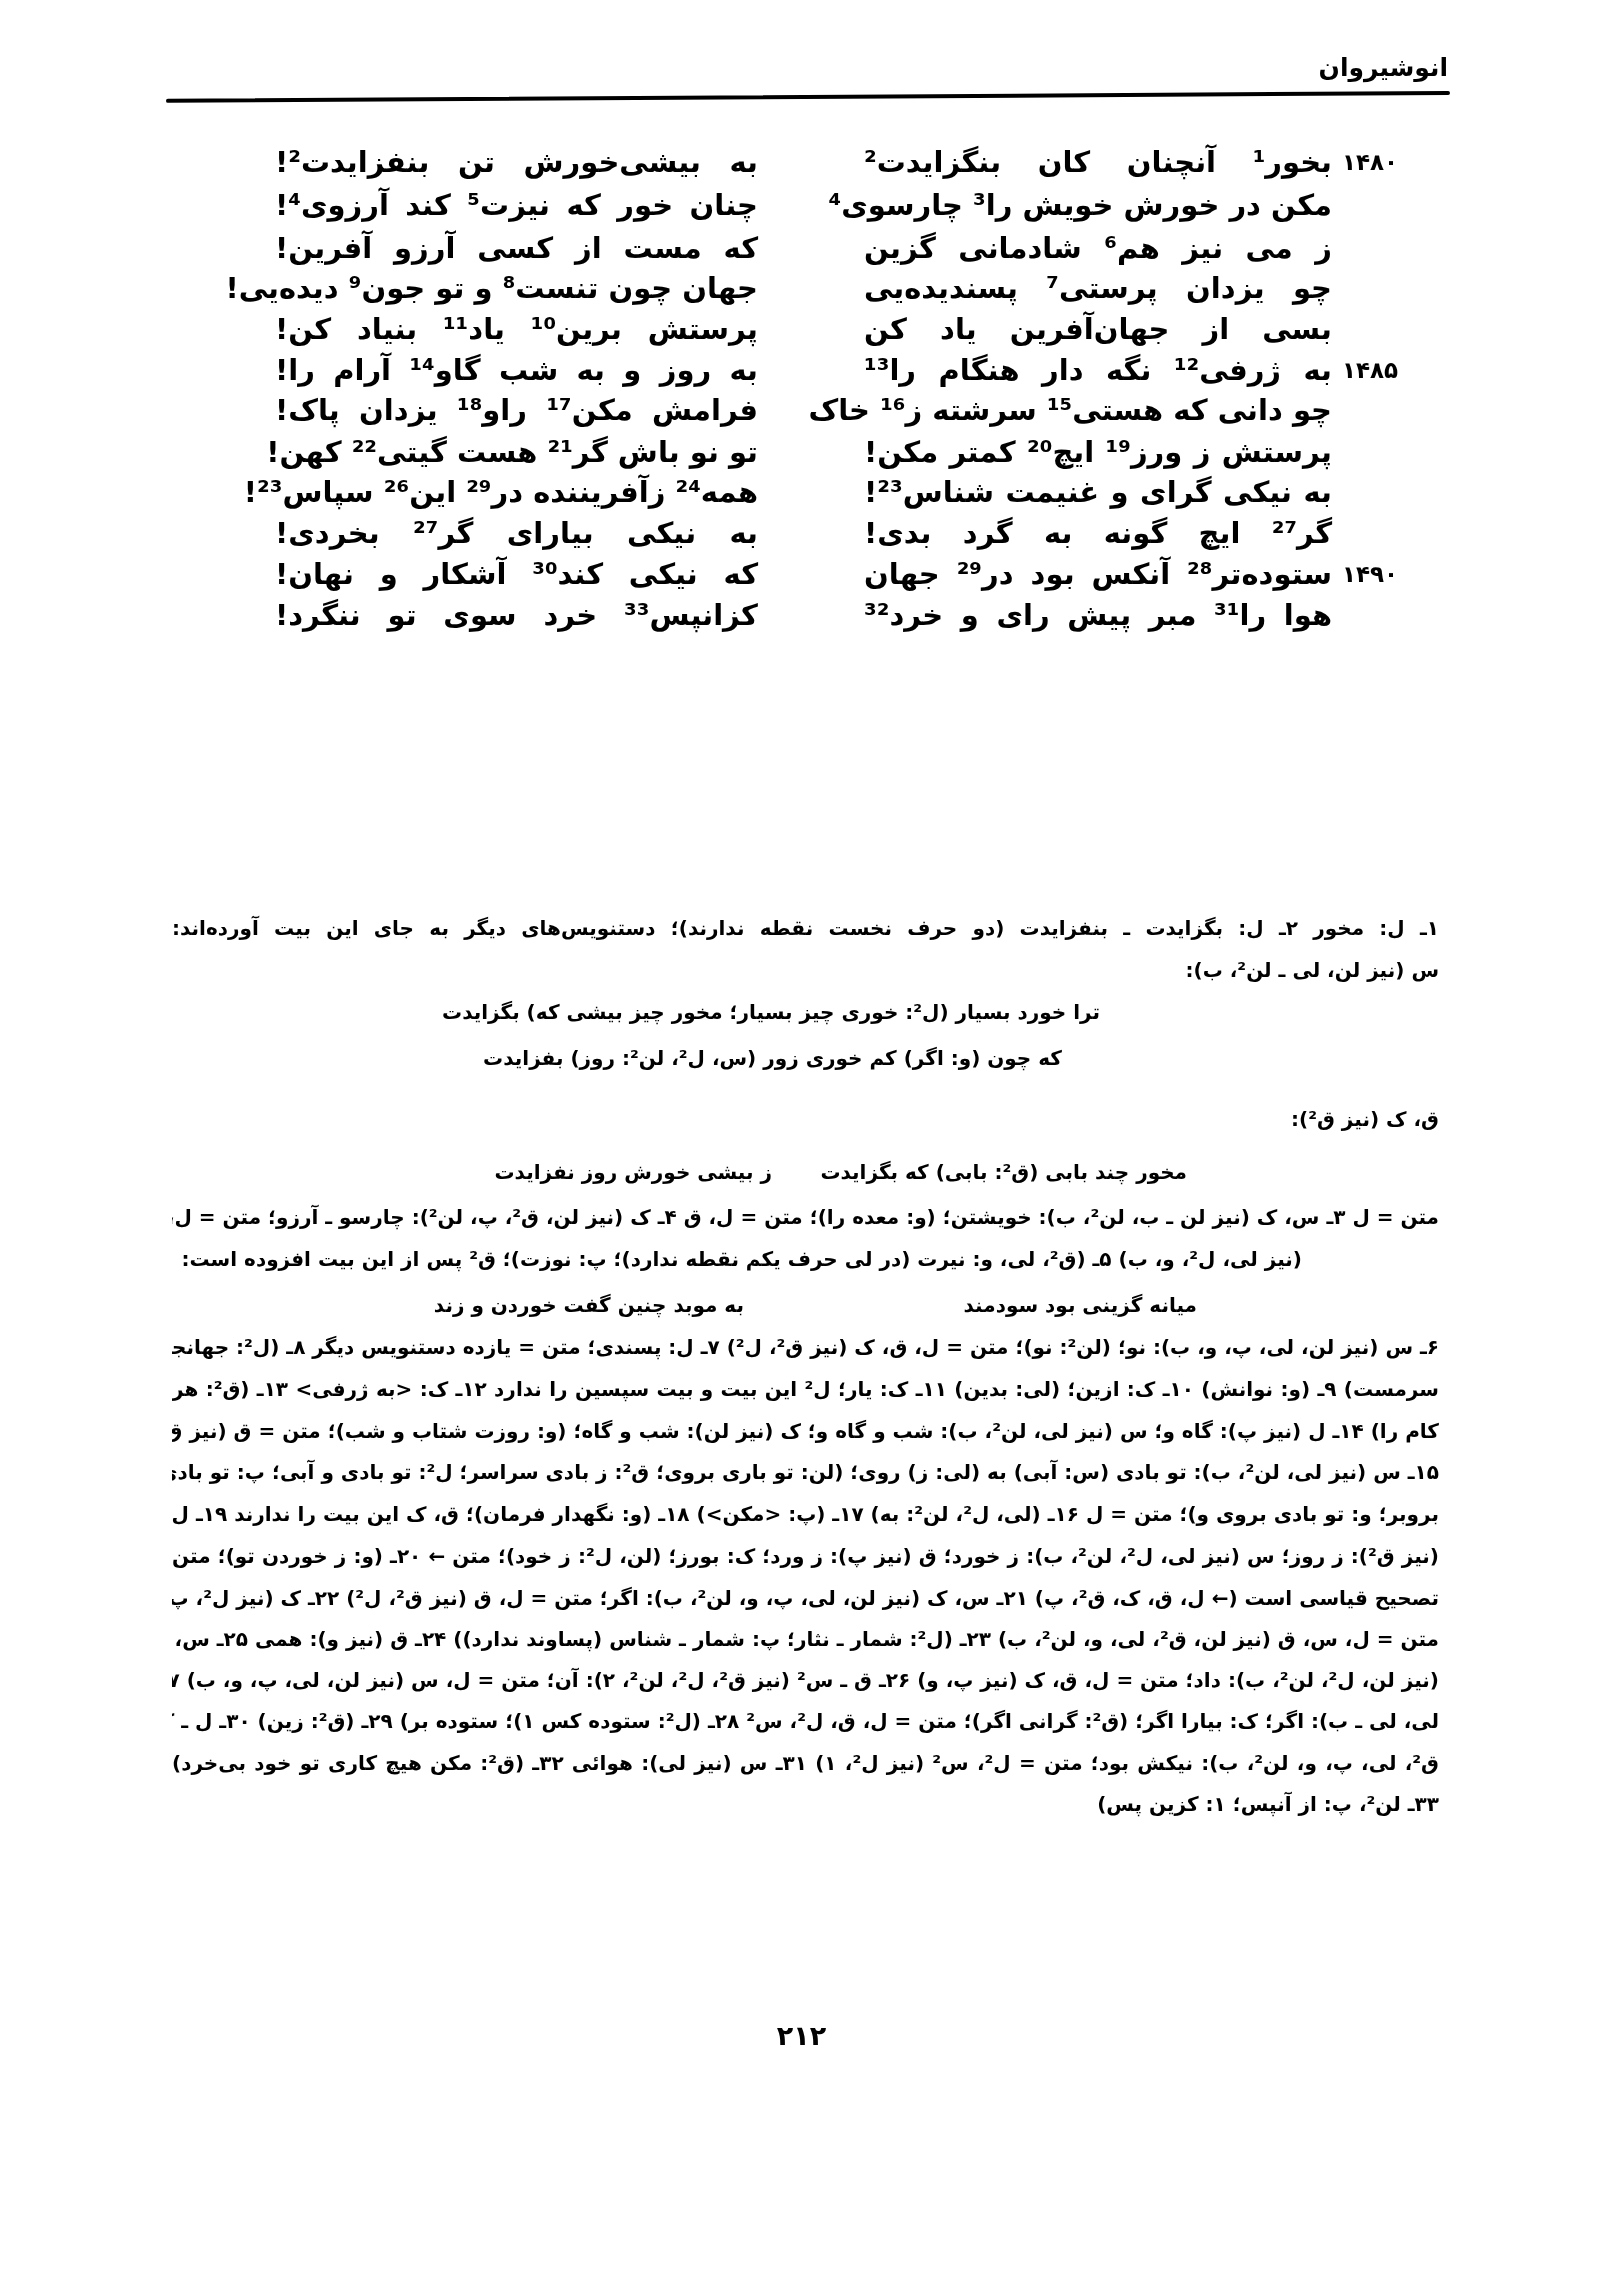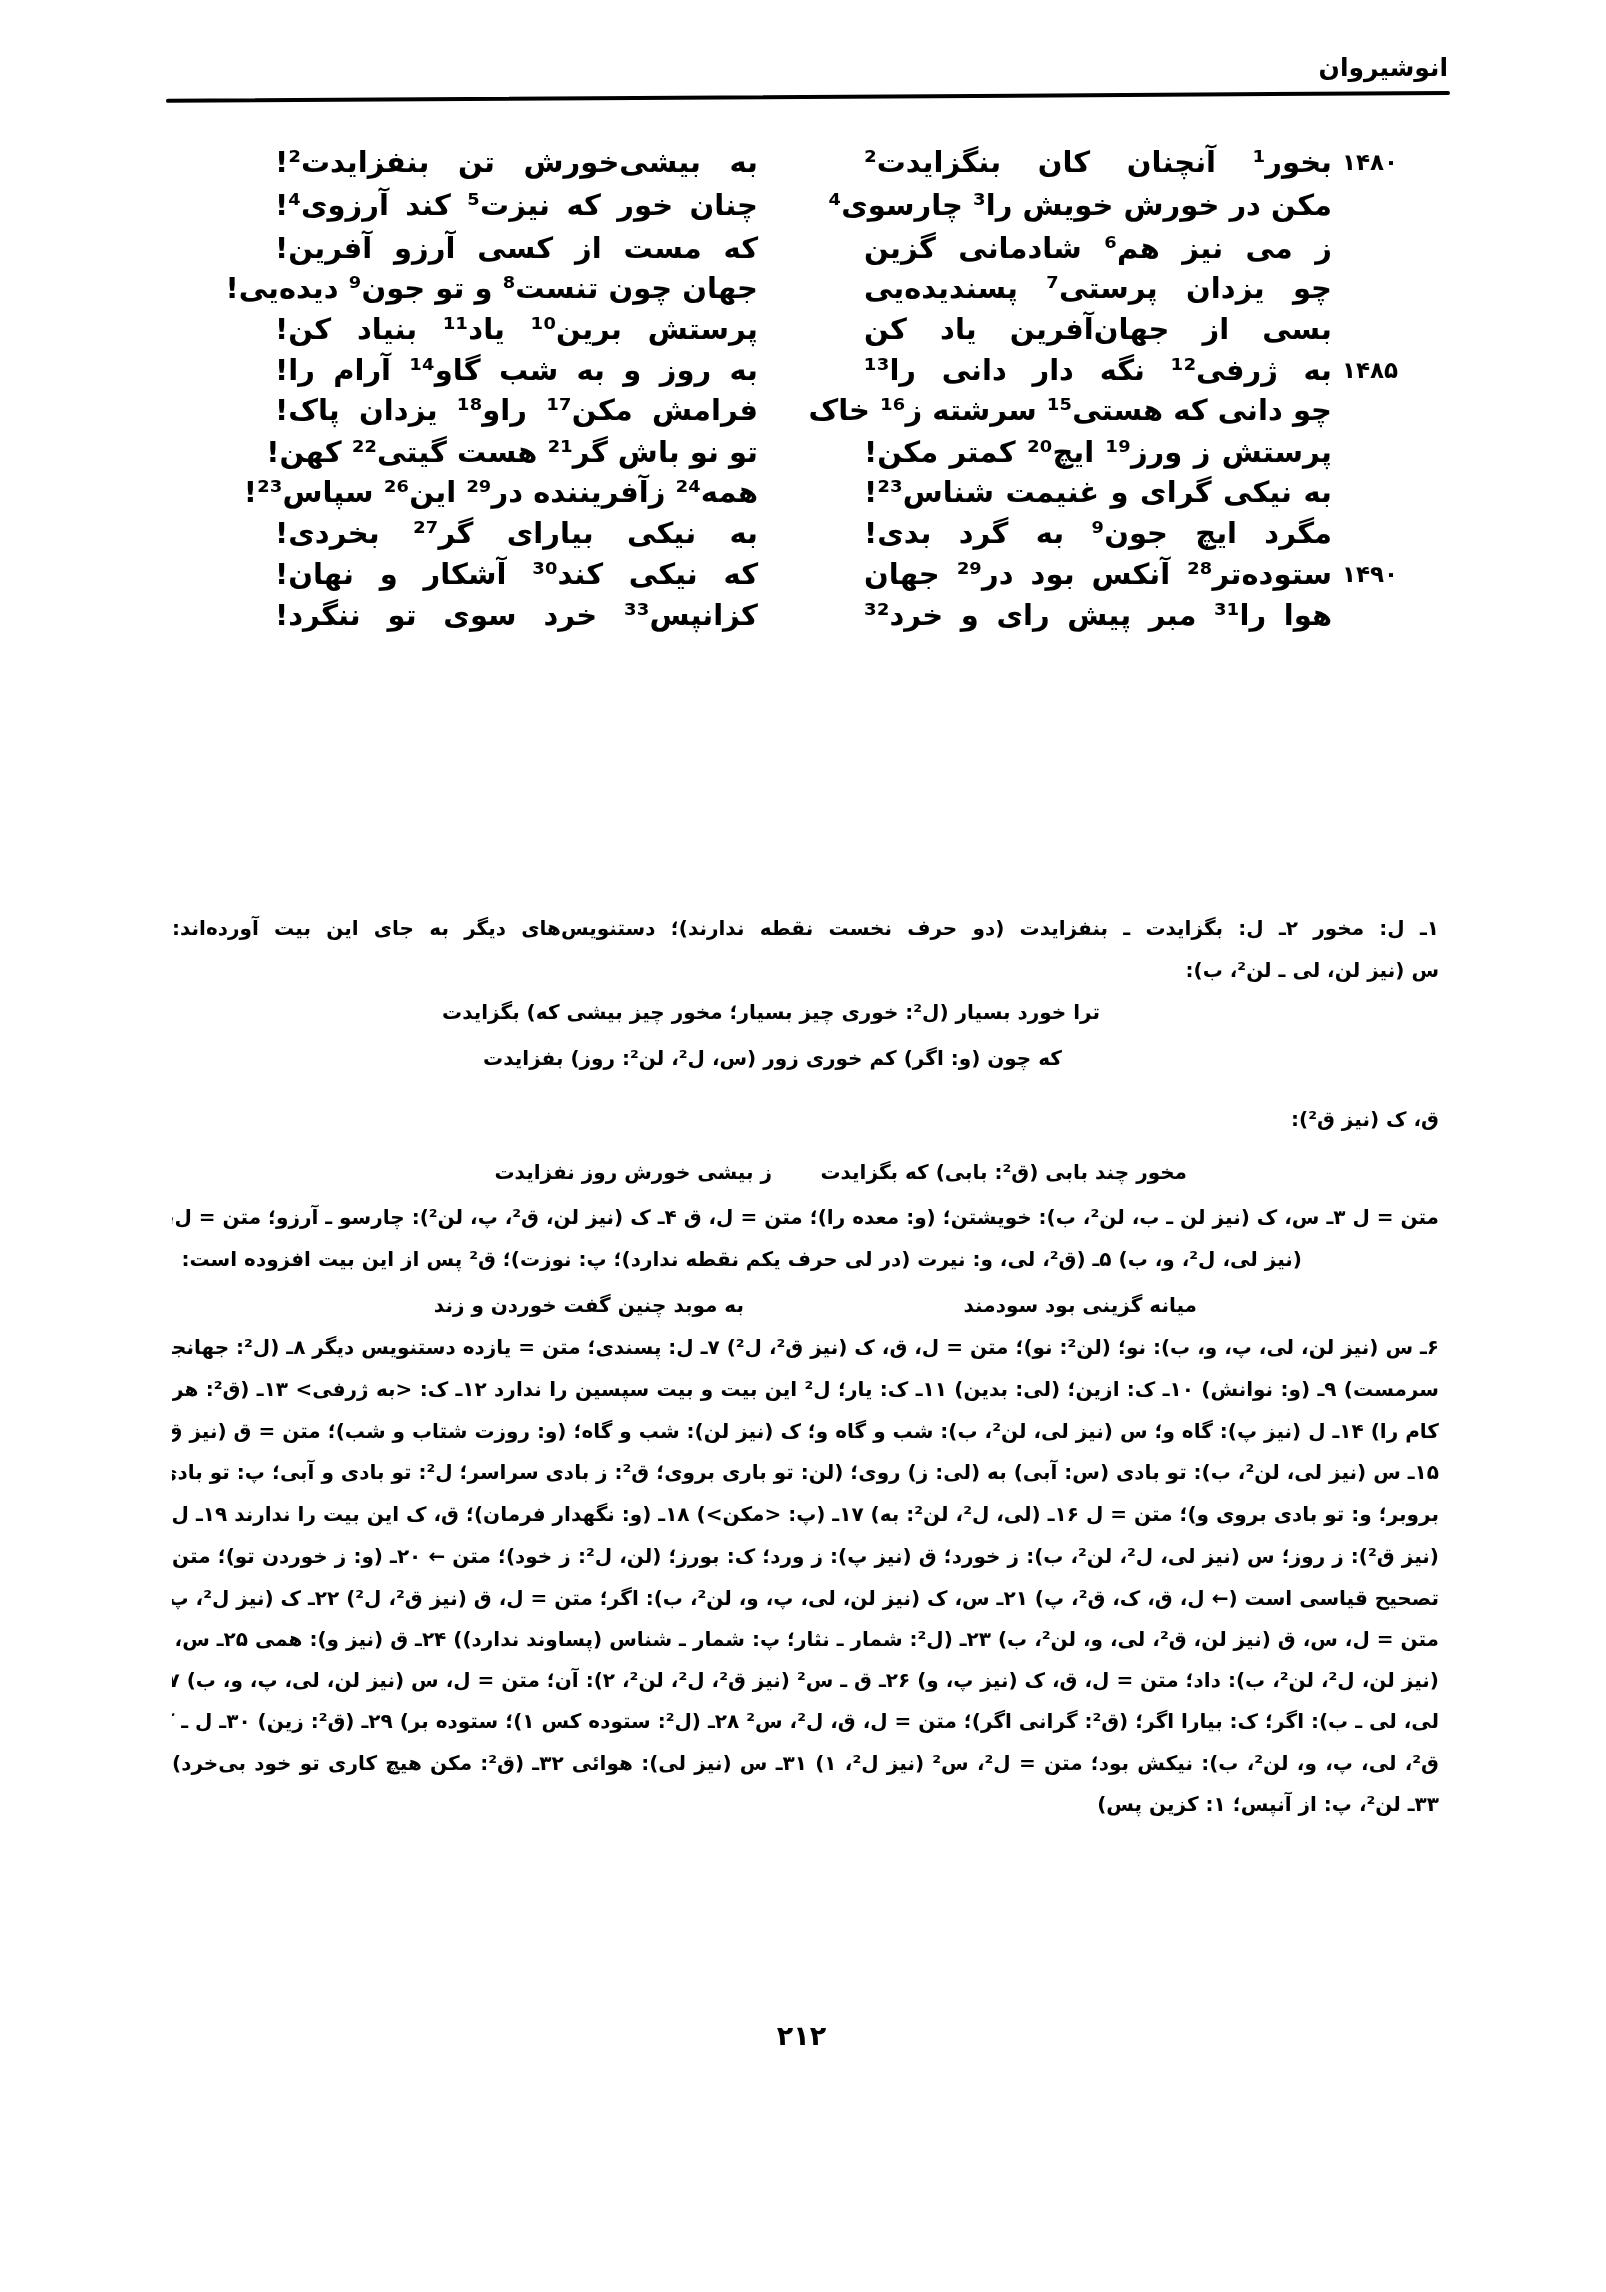--- a/index.html
+++ b/index.html
@@ -25,25 +25,25 @@
   <div class="head-rule"></div>
 
   <div>
     <div class="vnum" style="top:142px">۱۴۸۰</div>
     <div class="verse right" style="top:142px">بخور¹ آنچنان کان بنگزایدت²</div>
     <div class="verse right" style="top:185px">مکن در خورش خویش را³ چارسوی⁴</div>
     <div class="verse right" style="top:228px">ز می نیز هم⁶ شادمانی گزین</div>
     <div class="verse right" style="top:268px">چو یزدان پرستی⁷ پسندیده‌یی</div>
     <div class="verse right" style="top:309px">بسی از جهان‌آفرین یاد کن</div>
     <div class="vnum" style="top:350px">۱۴۸۵</div>
-    <div class="verse right" style="top:350px">به ژرفی¹² نگه دار دانی را¹³</div>
+    <div class="verse right" style="top:350px">به ژرفی¹² نگه دار هنگام را¹³</div>
     <div class="verse right" style="top:390px">چو دانی که هستی¹⁵ سرشته ز¹⁶ خاک</div>
     <div class="verse right" style="top:432px">پرستش ز ورز¹⁹ ایچ²⁰ کمتر مکن!</div>
     <div class="verse right" style="top:472px">به نیکی گرای و غنیمت شناس²³!</div>
-    <div class="verse right" style="top:513px">مگرد ایچ جون⁹ به گرد بدی!</div>
+    <div class="verse right" style="top:513px">گر²⁷ ایچ گونه به گرد بدی!</div>
     <div class="vnum" style="top:554px">۱۴۹۰</div>
     <div class="verse right" style="top:554px">ستوده‌تر²⁸ آنکس بود در²⁹ جهان</div>
     <div class="verse right" style="top:595px">هوا را³¹ مبر پیش رای و خرد³²</div>
   </div>
 
   <div>
     <div class="verse left" style="top:142px">به بیشی‌خورش تن بنفزایدت²!</div>
     <div class="verse left" style="top:185px">چنان خور که نیزت⁵ کند آرزوی⁴!</div>
     <div class="verse left" style="top:228px">که مست از کسی آرزو آفرین!</div>
     <div class="verse left" style="top:268px">جهان چون تنست⁸ و تو جون⁹ دیده‌یی!</div>

